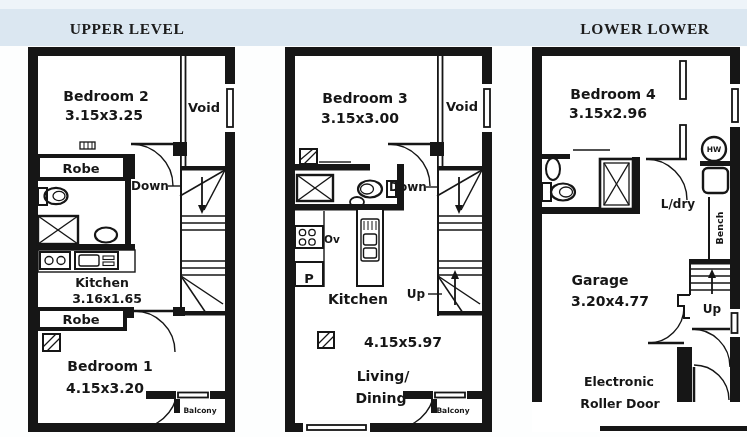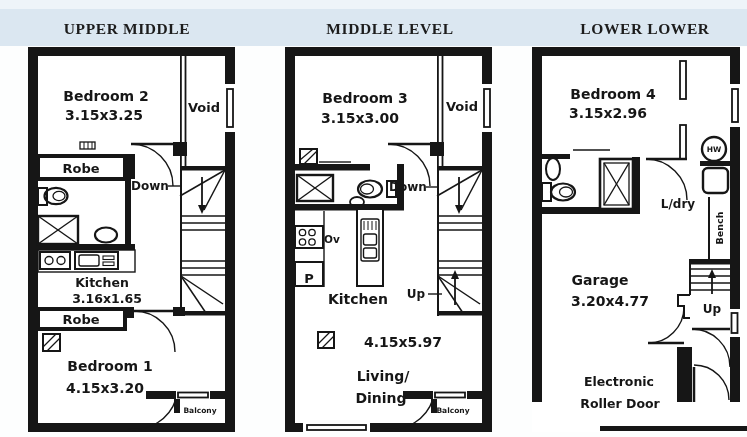--- a/index.html
+++ b/index.html
@@ -17,22 +17,21 @@
   .t14{font-size:14px}.t13{font-size:13px}.t12{font-size:12px}.t125{font-size:12.5px}
   .t10{font-size:10.5px}.t9{font-size:9.5px}.t7{font-size:7.5px}
 </style>
 </head>
 <body>
 
 <div class="stage">
   <div class="band"></div>
   <div class="band-top"></div>
 
-  <div class="lvl-title" style="left:127px">UPPER MIDDLE</div>
-  <div class="lvl-title" style="left:390px">MIDDLE LEVEL</div>
+  <div class="lvl-title" style="left:127px">UPPER LEVEL</div>
   <div class="lvl-title" style="left:645px">LOWER LOWER</div>
 
   <svg class="plan" style="left:28px" width="207" height="385" viewBox="0 0 207 385">
     <rect x="0" y="0" width="207" height="385" fill="#ffffff"></rect>
     <g>
       <rect class="w" x="0" y="0" width="207" height="9"></rect>
       <rect class="w" x="0" y="376" width="207" height="9"></rect>
       <rect class="w" x="0" y="0" width="10" height="385"></rect>
       <rect class="w" x="197" y="0" width="10" height="385"></rect>
       <rect x="197" y="37" width="10" height="48" fill="#ffffff"></rect>

